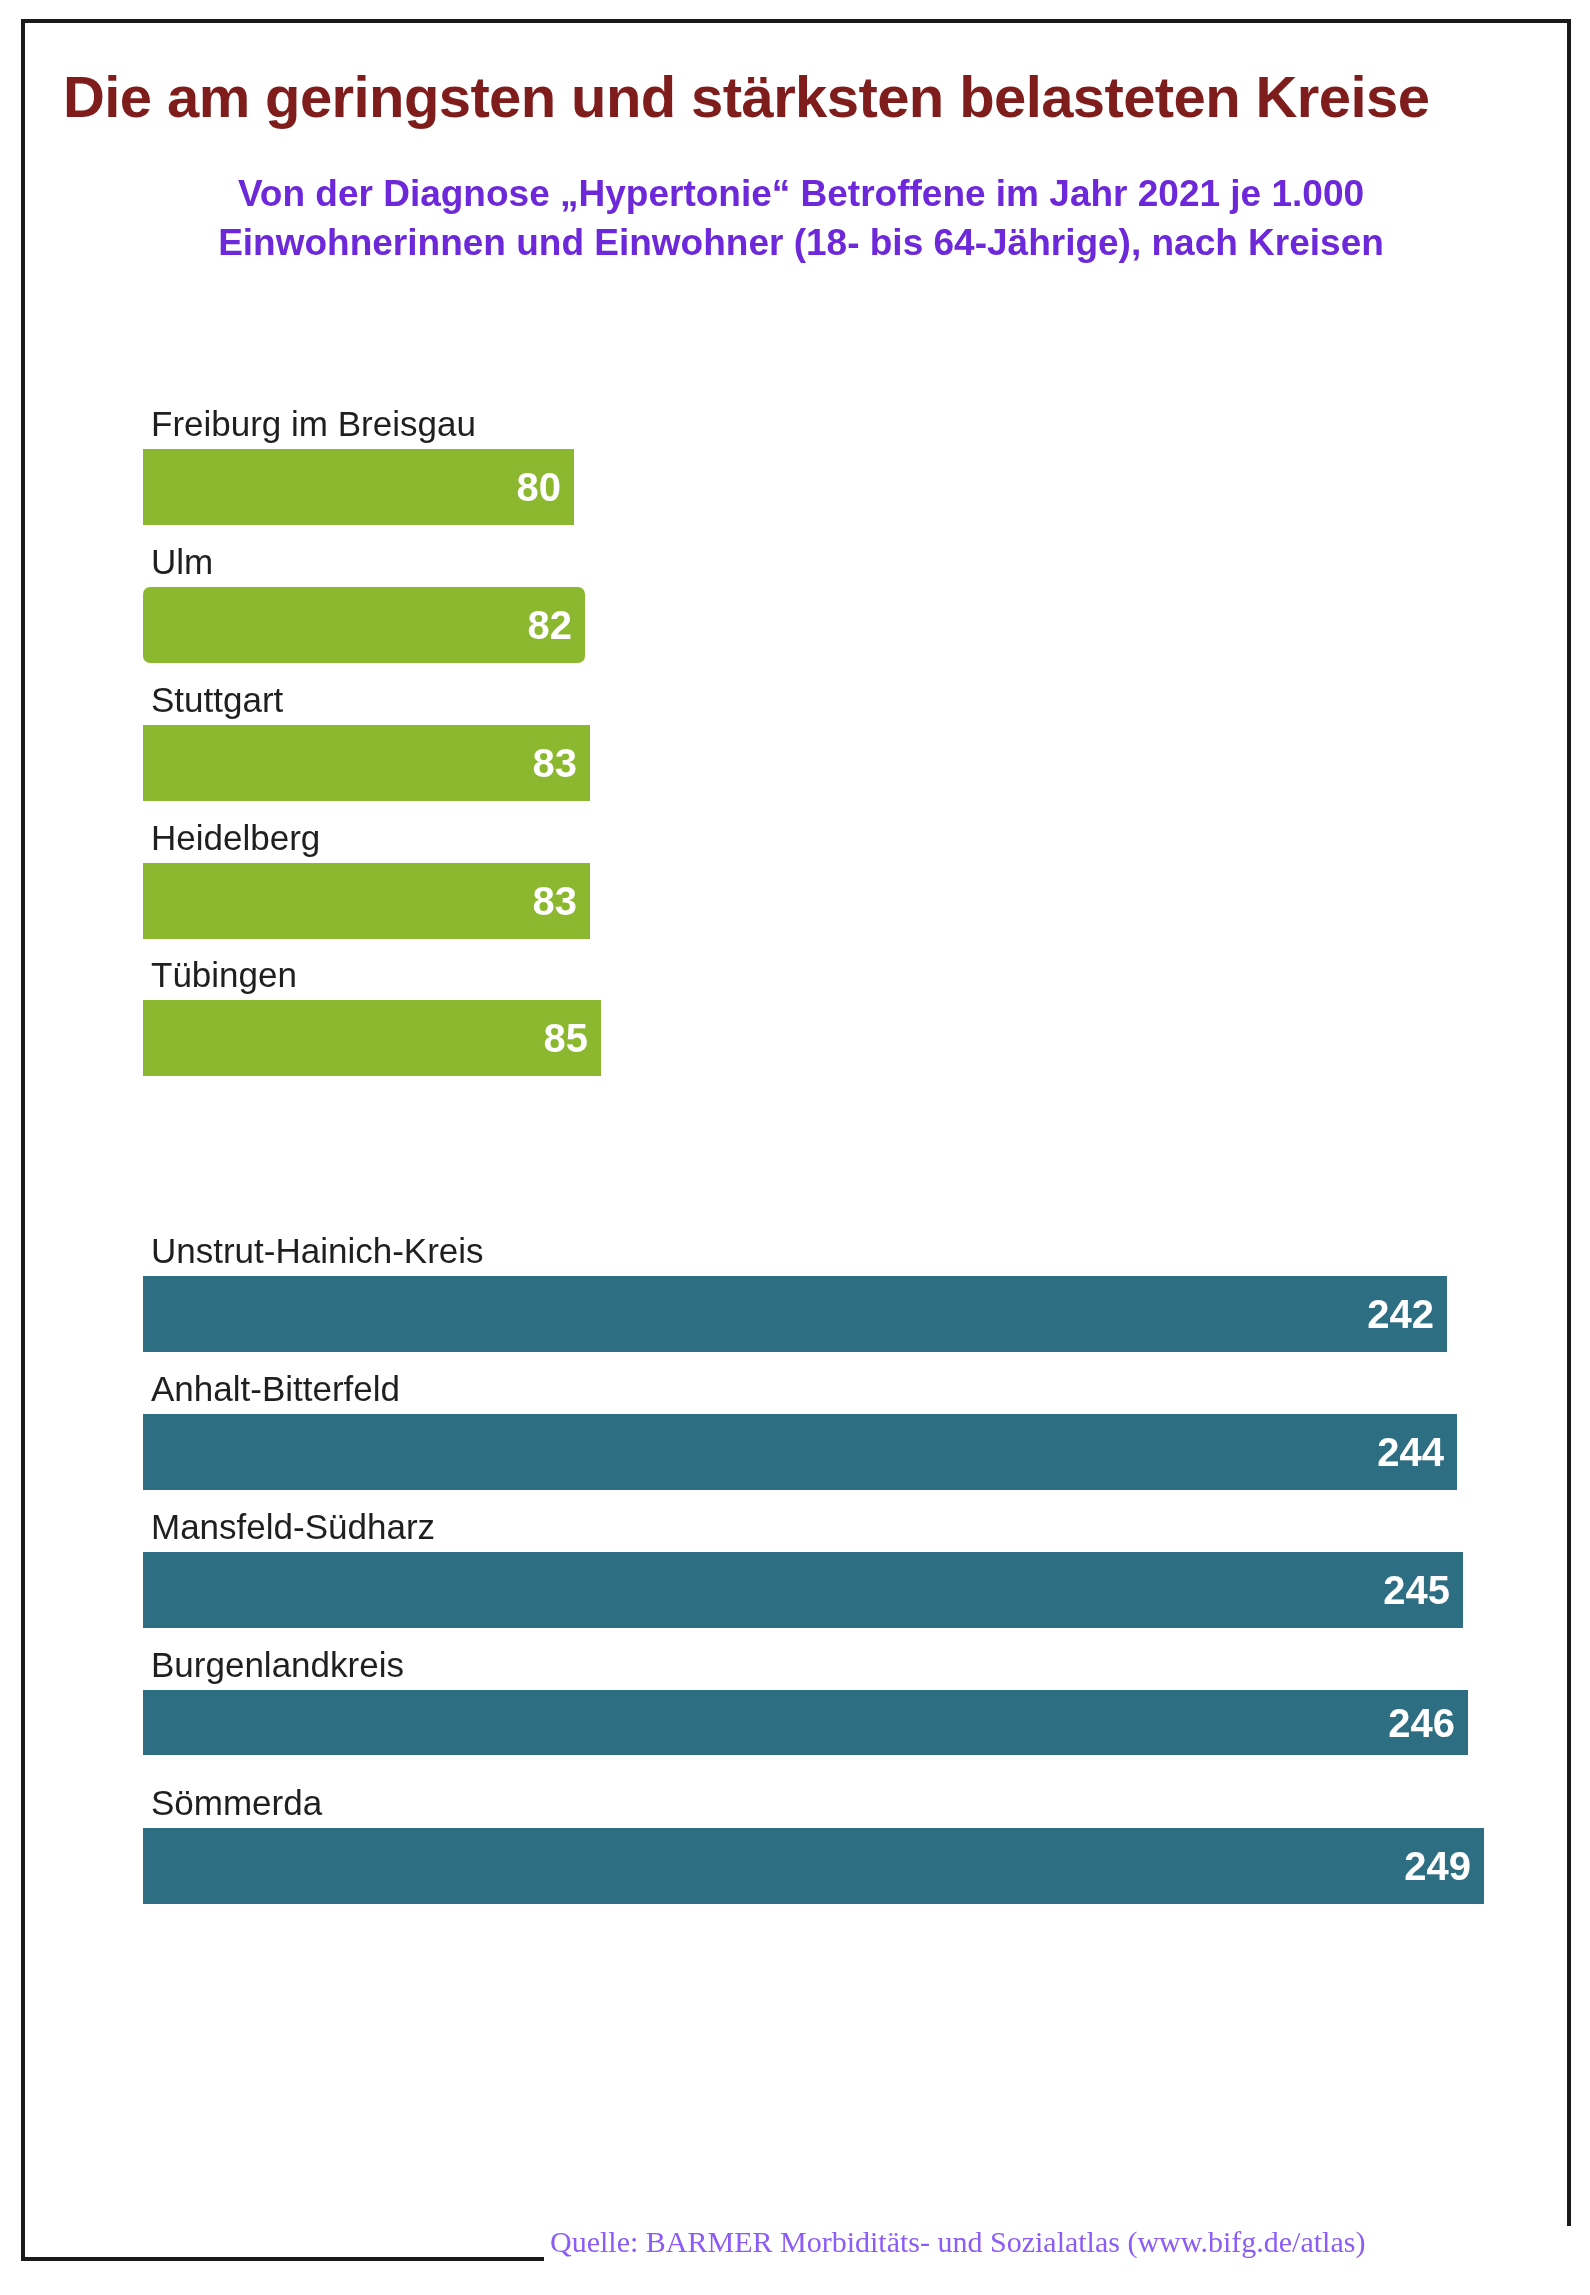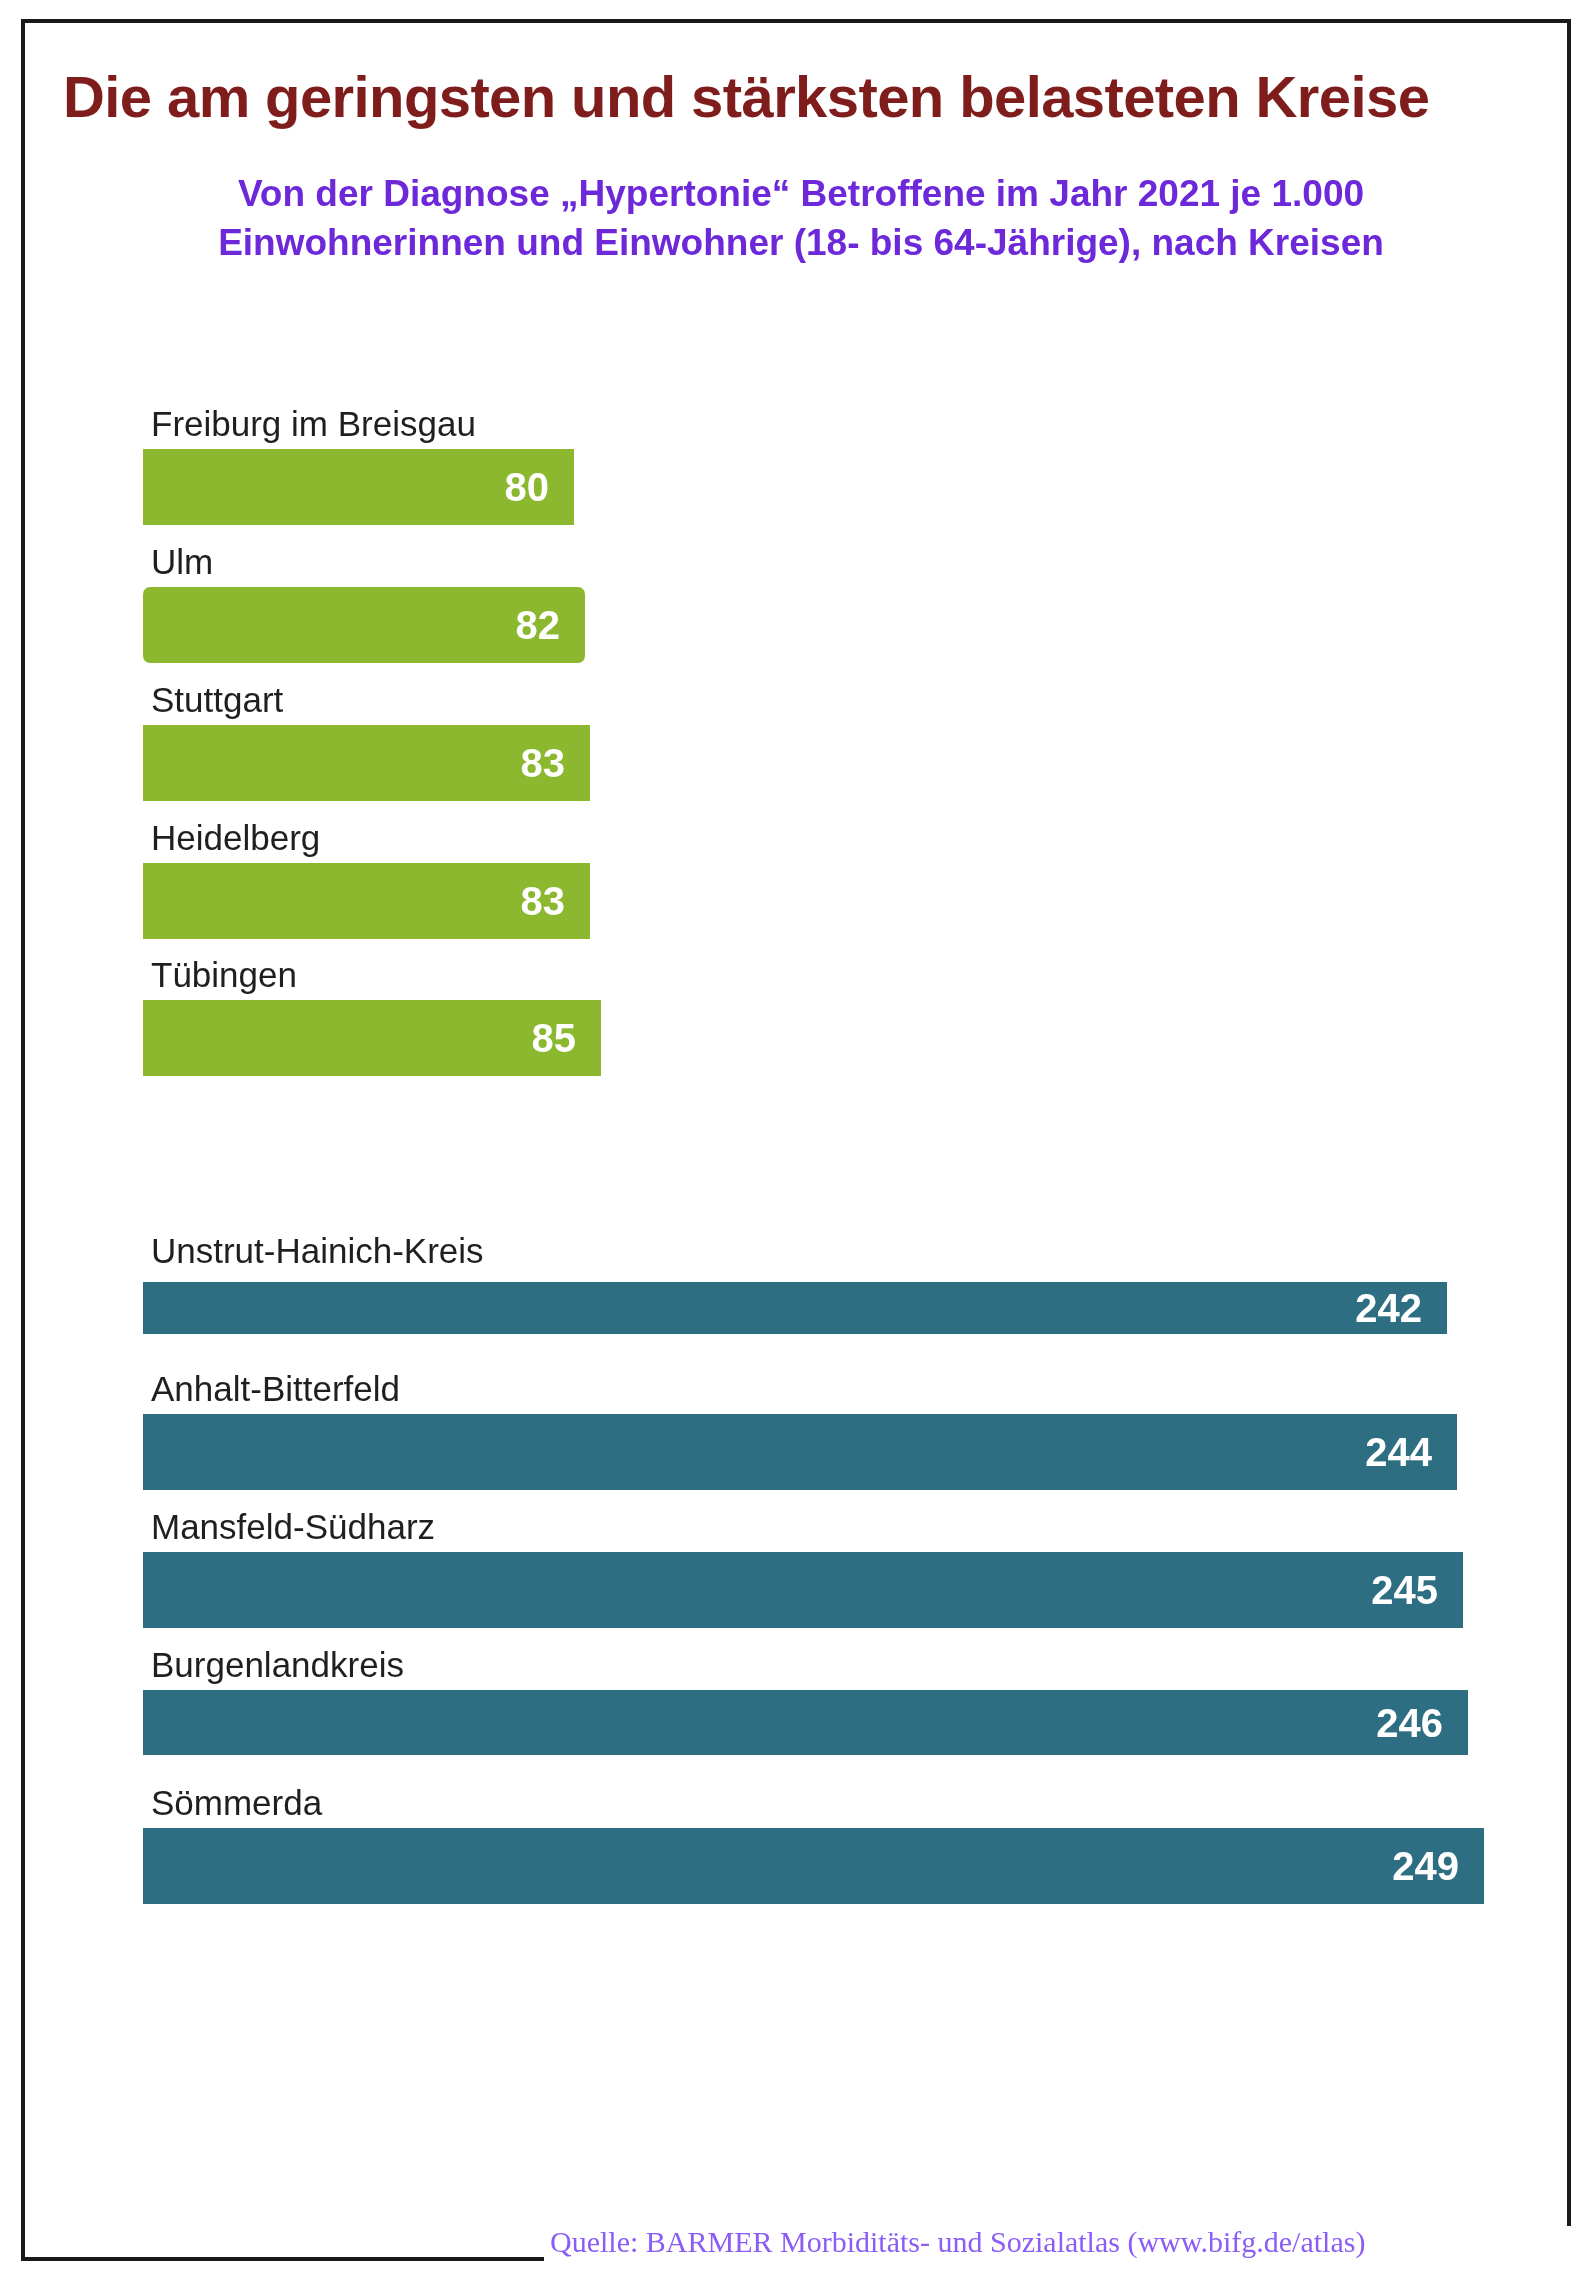--- a/index.html
+++ b/index.html
@@ -110,21 +110,21 @@
     align-items: center;
     justify-content: flex-end;
   }
   .bar.low  { background: #8CB830; }
   .bar.high { background: #2E6E82; }
   .bar-value {
     color: #ffffff;
     font-size: 40px;
     font-weight: 600;
     line-height: 1;
-    padding-right: 25px;
+    padding-right: 13px;
     white-space: nowrap;
   }
 
   
   .source {
     position: absolute;
     left: 550px;
     top: 2227px;
     font-size: 30px;
     line-height: 1;
@@ -172,21 +172,21 @@
         </div>
       </div>
       <div class="bar-row" style="top: 619px;">
         <div class="bar-label">Tübingen</div>
         <div class="bar low" style="width: 458px; height: 76px;">
           <span class="bar-value">85</span>
         </div>
       </div>
       <div class="bar-row" style="top: 895px;">
         <div class="bar-label">Unstrut-Hainich-Kreis</div>
-        <div class="bar high" style="width: 1304px; height: 52px; margin-top: 6px;">
+        <div class="bar high" style="width: 1304px; height: 76px;">
           <span class="bar-value">242</span>
         </div>
       </div>
       <div class="bar-row" style="top: 1033px;">
         <div class="bar-label">Anhalt-Bitterfeld</div>
         <div class="bar high" style="width: 1314px; height: 76px;">
           <span class="bar-value">244</span>
         </div>
       </div>
       <div class="bar-row" style="top: 1171px;">

